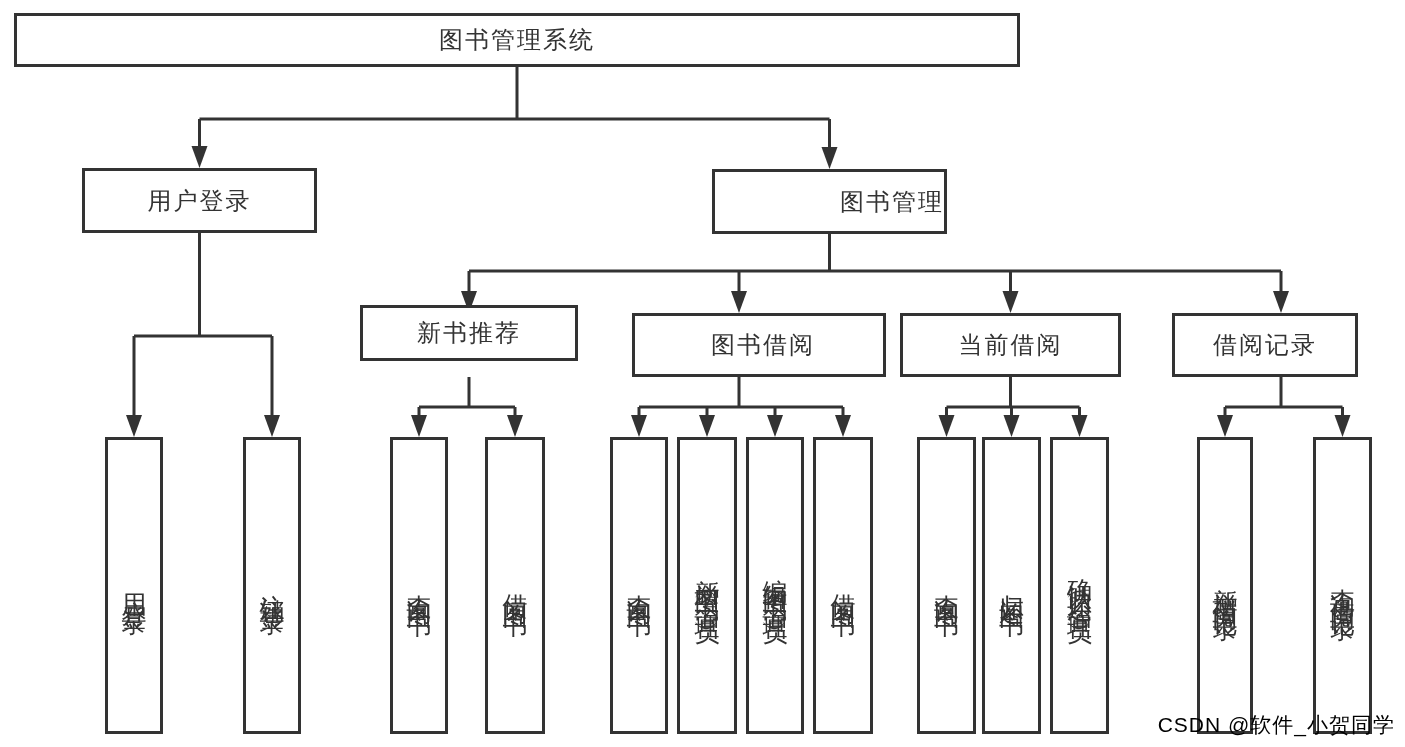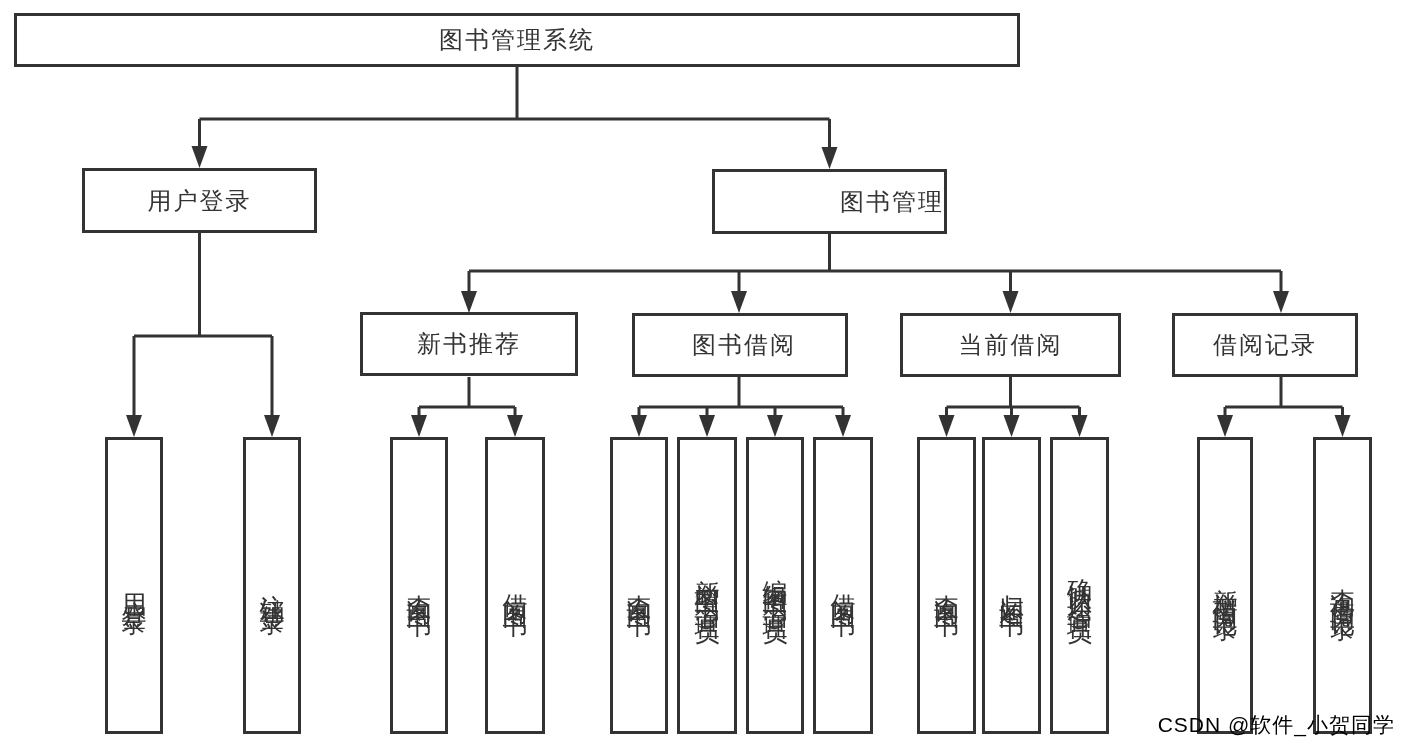--- a/index.html
+++ b/index.html
@@ -99,24 +99,24 @@
     <span class="hlabel">图书管理系统</span>
   </div>
 
   <div class="node" style="left:82px; top:168px; width:235px; height:65px;">
     <span class="hlabel">用户登录</span>
   </div>
   <div class="node" style="left:712px; top:169px; width:235px; height:65px;justify-content:flex-end;">
     <span class="hlabel">图书管理</span>
   </div>
 
-  <div class="node" style="left:360px; top:312px; width:218px; height:64px;justify-content:center;">
+  <div class="node" style="left:360px; top:305px; width:218px; height:56px;justify-content:center;">
     <span class="hlabel">新书推荐</span>
   </div>
-  <div class="node" style="left:632px; top:313px; width:216px; height:64px;padding-left:8px;">
+  <div class="node" style="left:632px; top:313px; width:254px; height:64px;padding-left:8px;">
     <span class="hlabel">图书借阅</span>
   </div>
   <div class="node" style="left:900px; top:313px; width:221px; height:64px;text-align:right;">
     <span class="hlabel">当前借阅</span>
   </div>
   <div class="node" style="left:1172px; top:313px; width:186px; height:64px;">
     <span class="hlabel">借阅记录</span>
   </div>
 
   <div class="node" style="left:105px; top:437px; width:58px; height:297px;">

